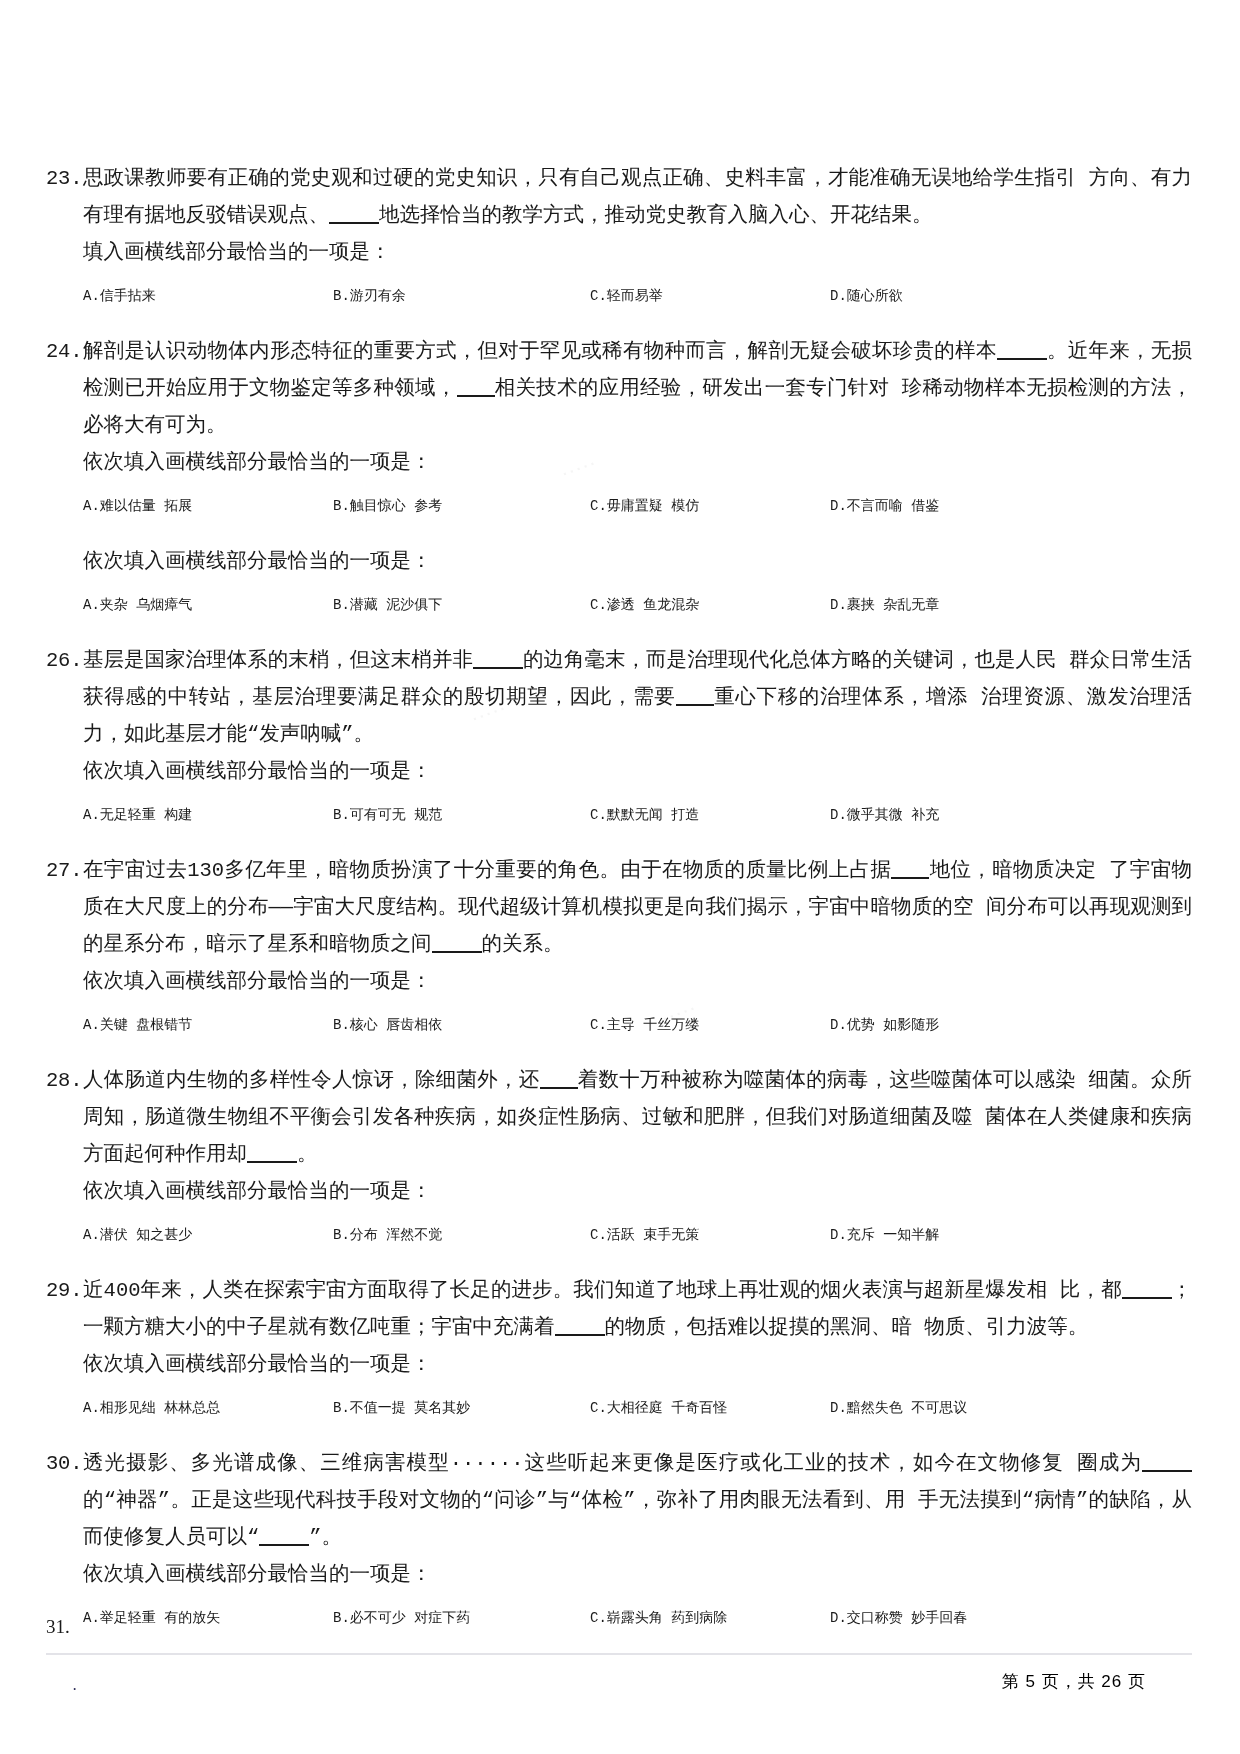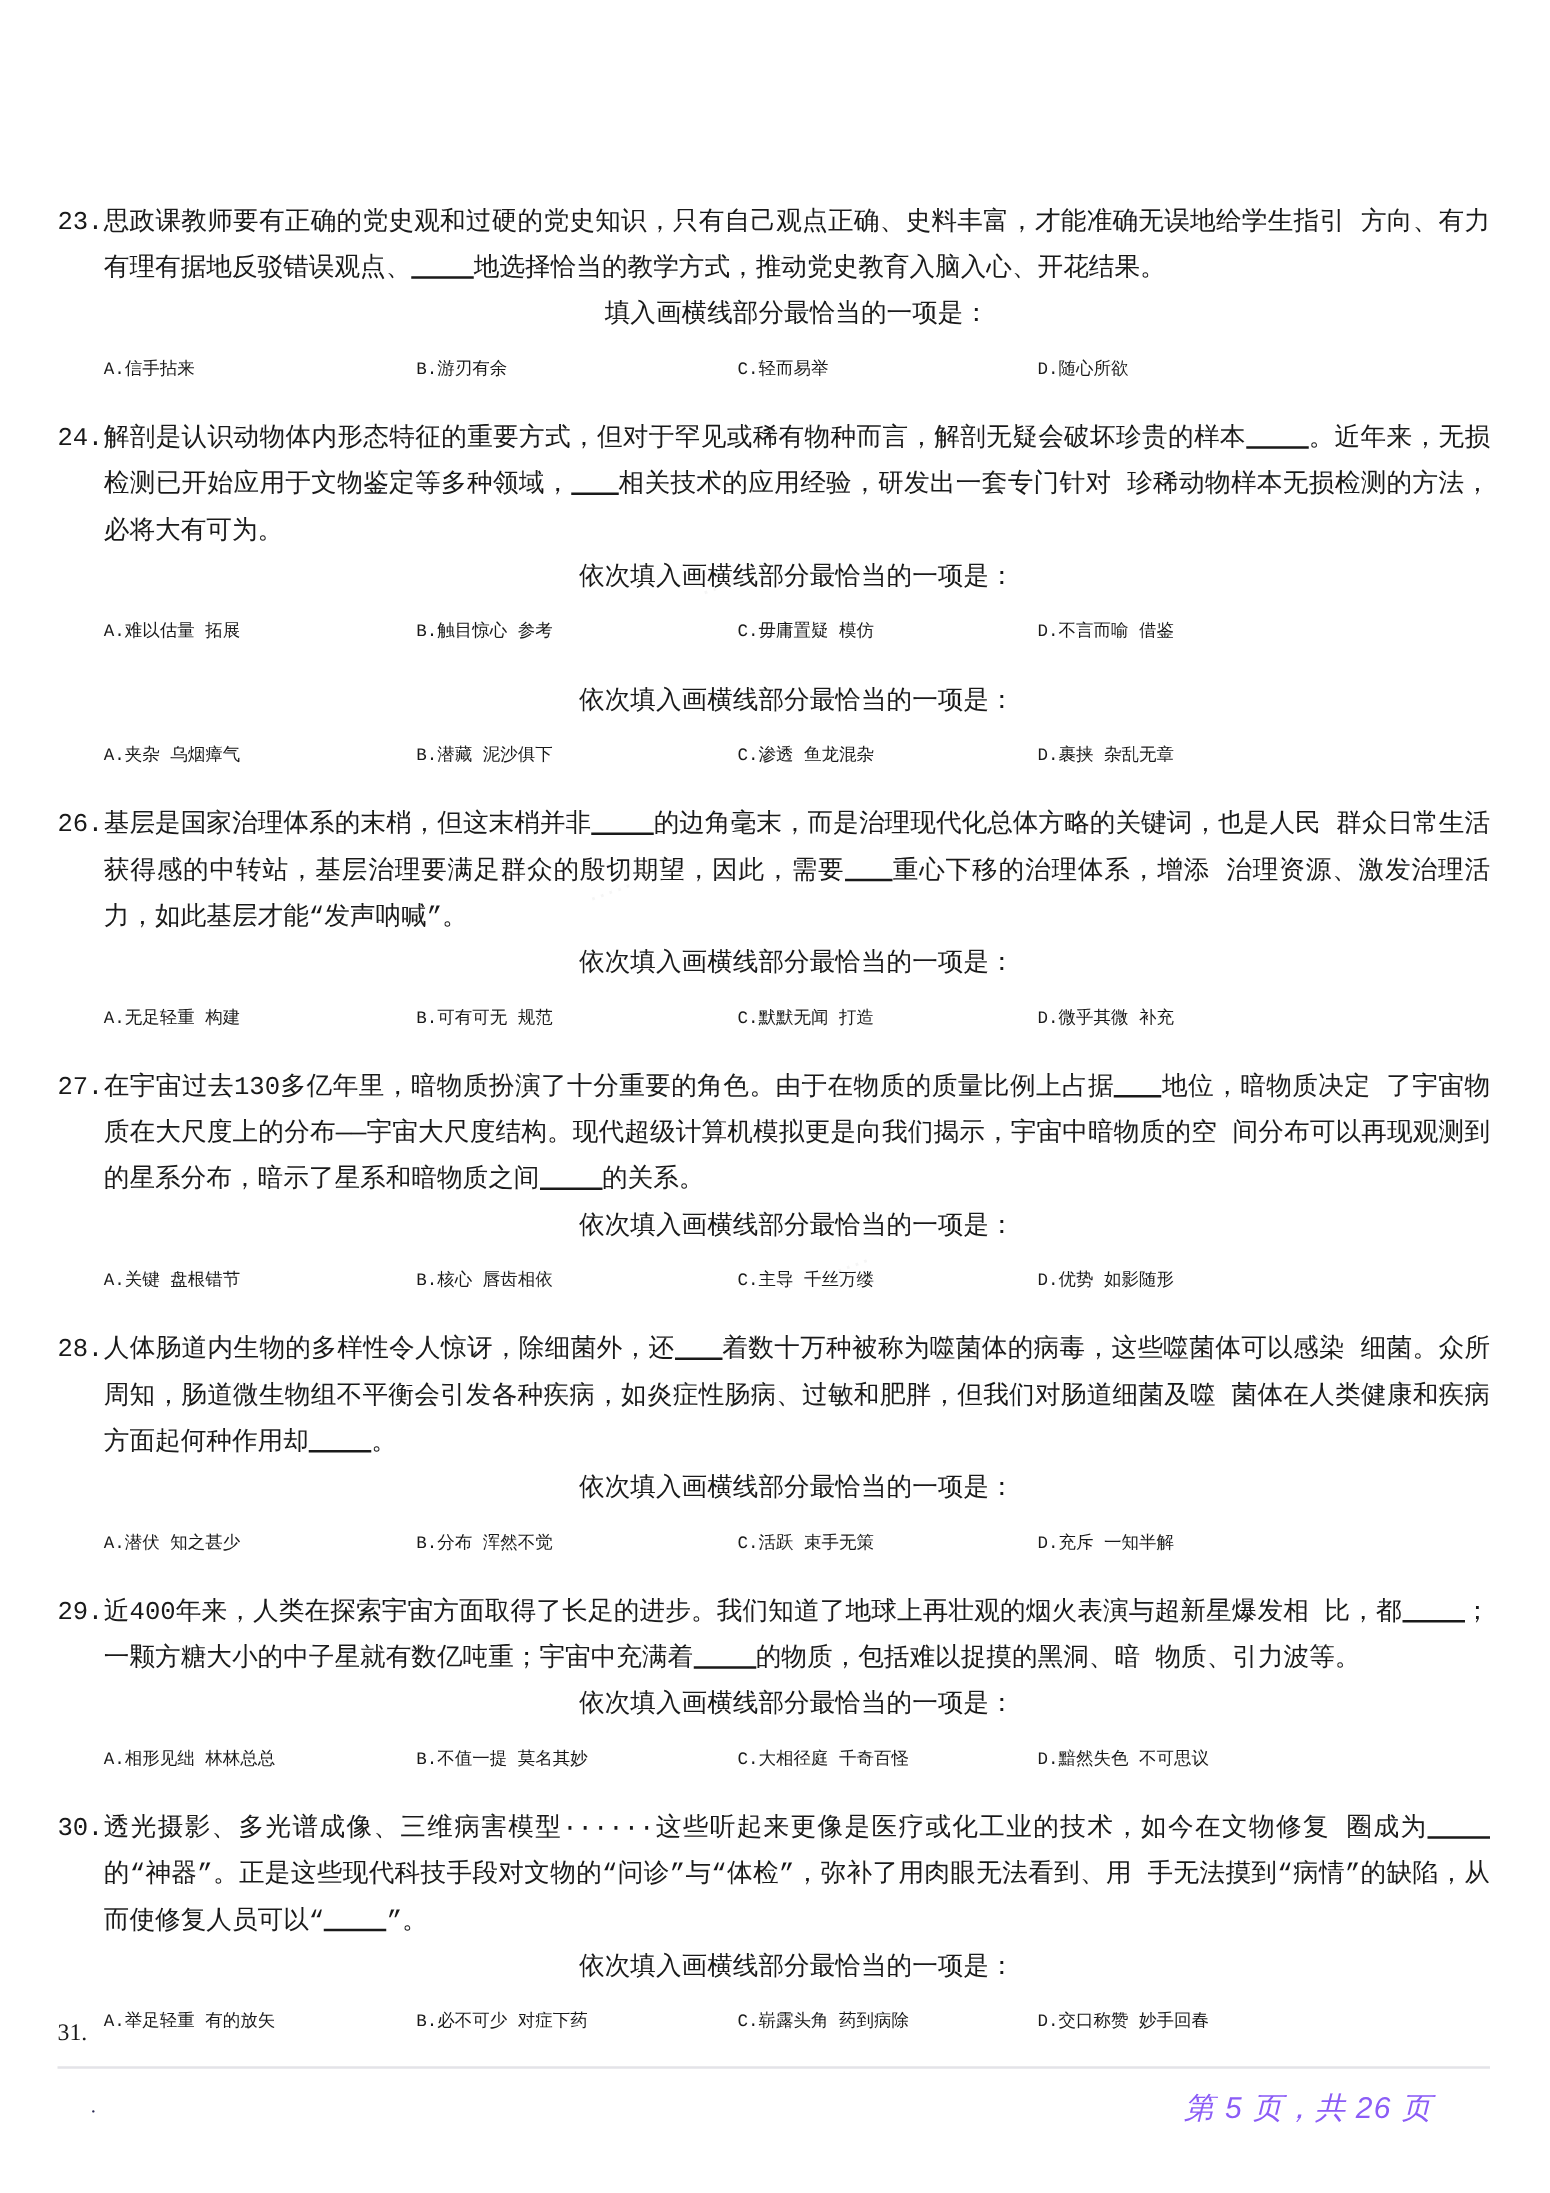--- a/index.html
+++ b/index.html
@@ -47,21 +47,20 @@
     font-size: 20.5px;
     line-height: 37px;
     letter-spacing: -0.2px;
   }
   .prompt {
     font-size: 20.5px;
     line-height: 37px;
     padding-left: 37px;
     margin-top: 0;
     white-space: nowrap;
-    text-align: center;
   }
   .options {
     padding-left: 37px;
     margin-top: 8px;
     display: flex;
     font-size: 14px;
     line-height: 34px;
   }
   .options .opt {
     white-space: nowrap;
@@ -104,26 +103,25 @@
     left: 26px;
     top: 14px;
     font-size: 16px;
     color: #2b2b55;
     line-height: 16px;
   }
   .footer-page {
     position: absolute;
     right: 46px;
     top: 2px;
-    font-size: 24px;
-    color: #8b5cf6;
+    font-size: 17px;
+    color: #000000;
     font-family: "Liberation Sans", sans-serif;
     letter-spacing: 1px;
     white-space: nowrap;
-    font-style: italic;
   }
   .wm {
     position: absolute;
     color: rgba(120,120,120,0.07);
     font-size: 22px;
     font-family: "Liberation Sans", sans-serif;
     pointer-events: none;
     user-select: none;
     transform: rotate(-20deg);
     white-space: nowrap;

